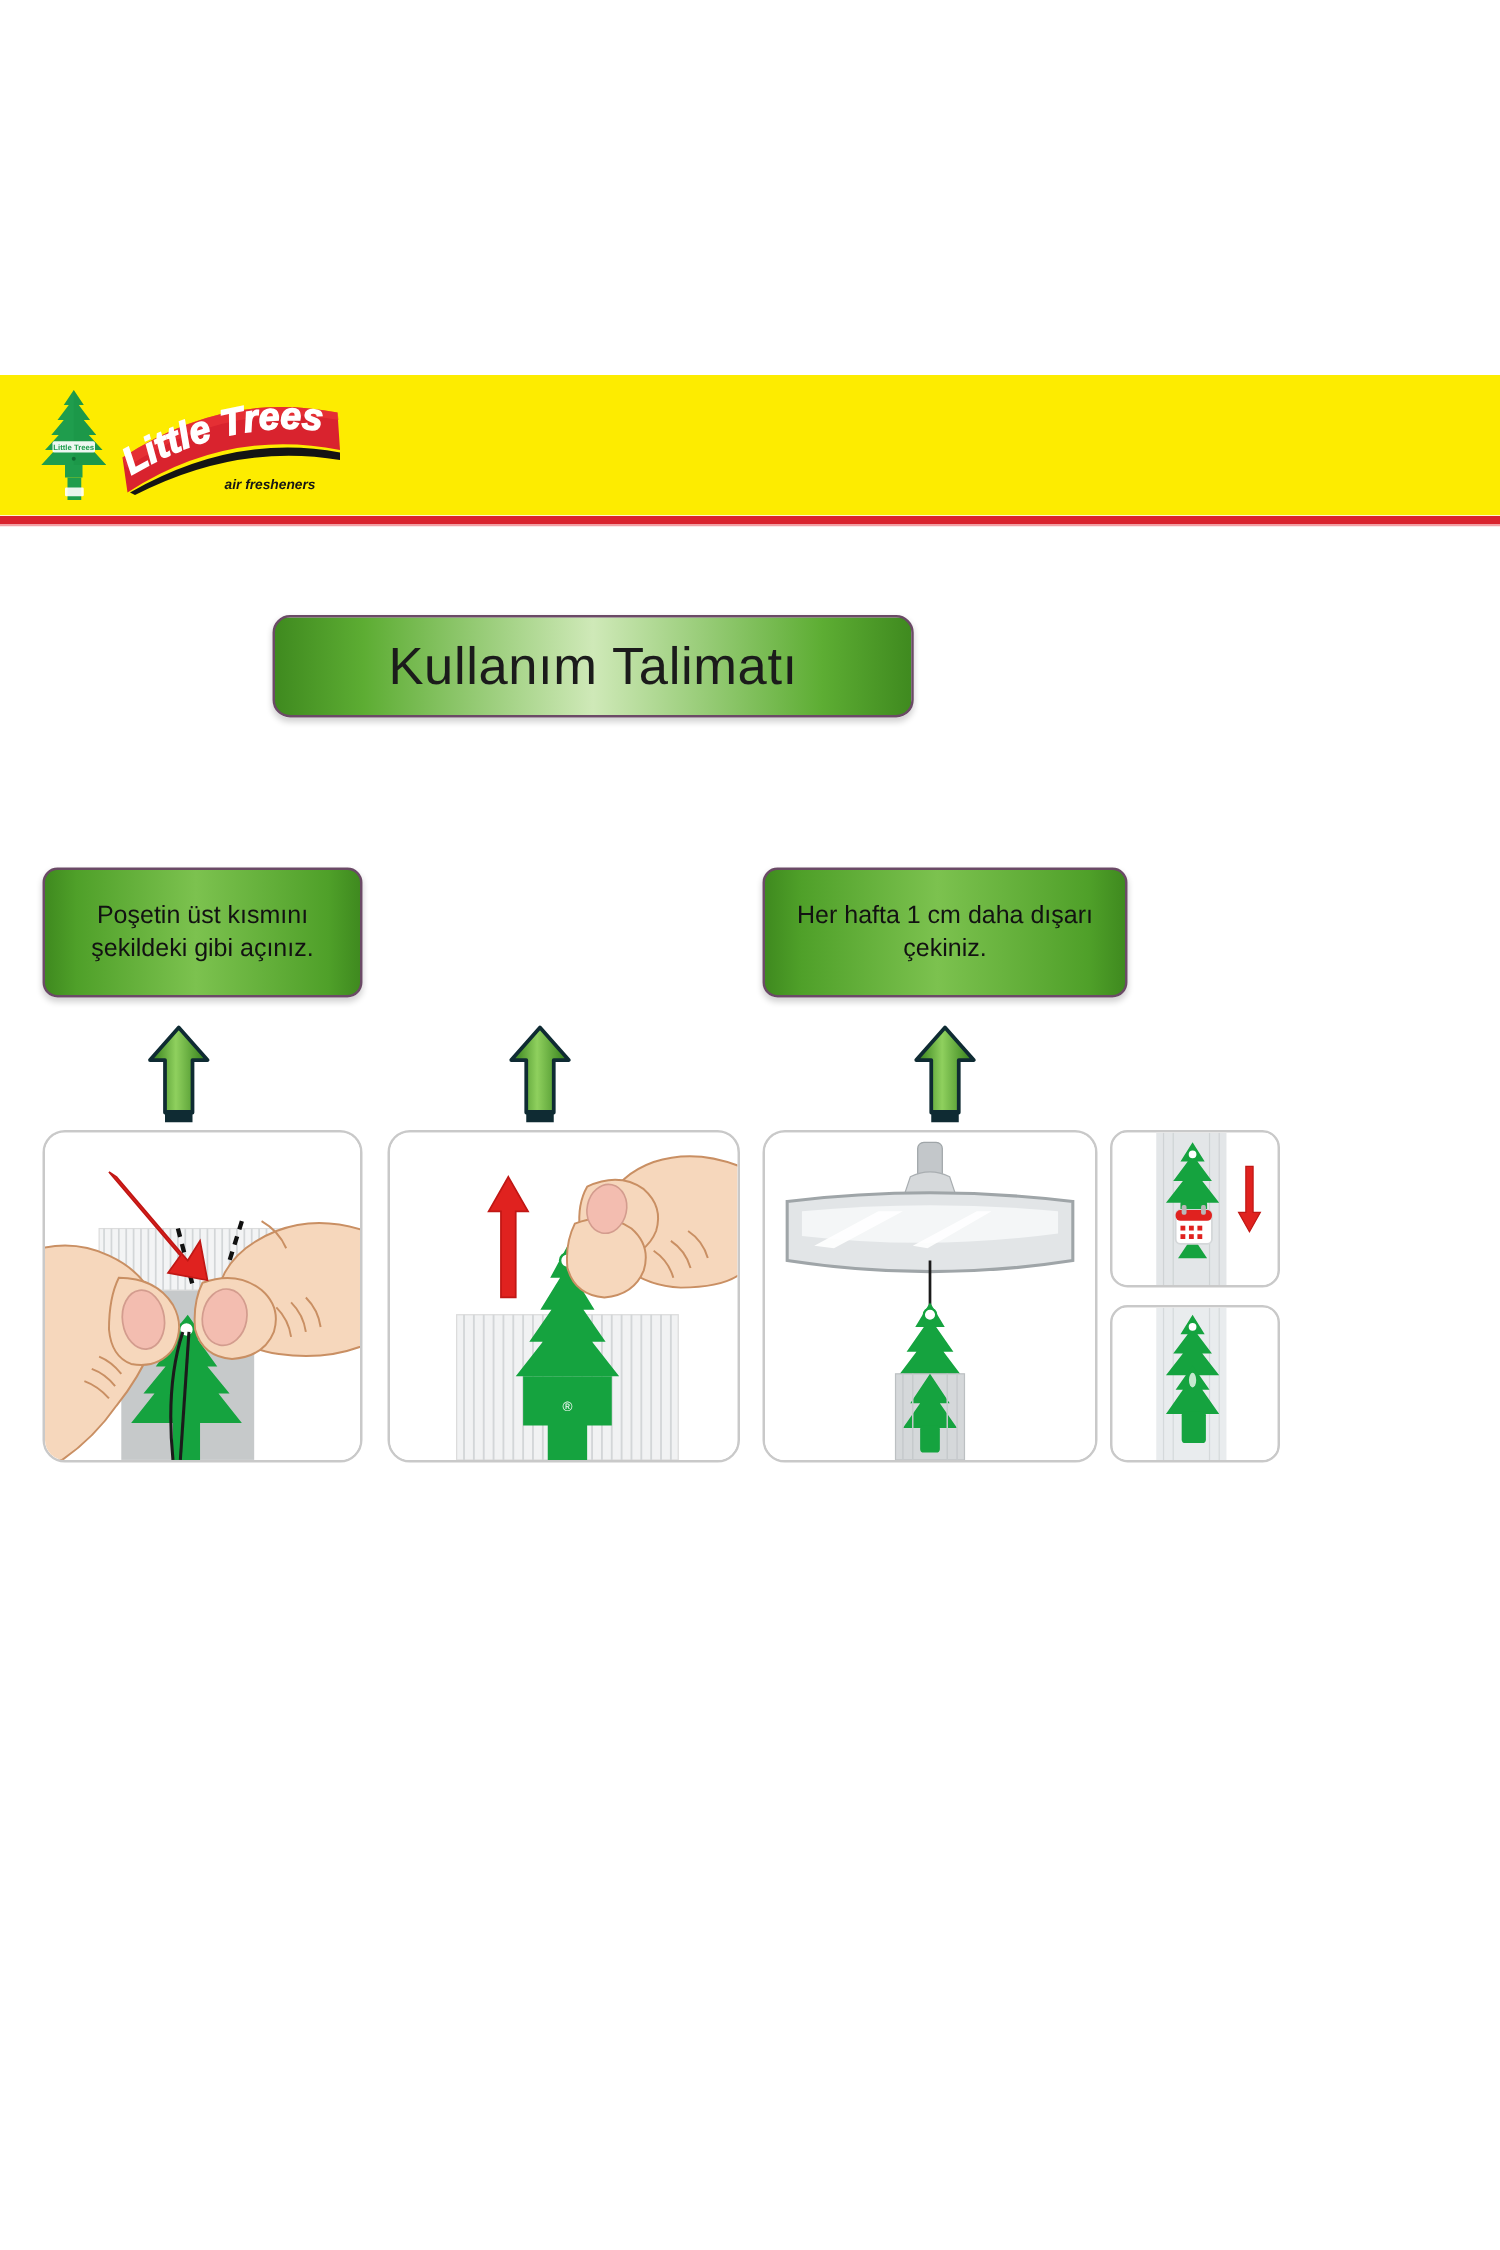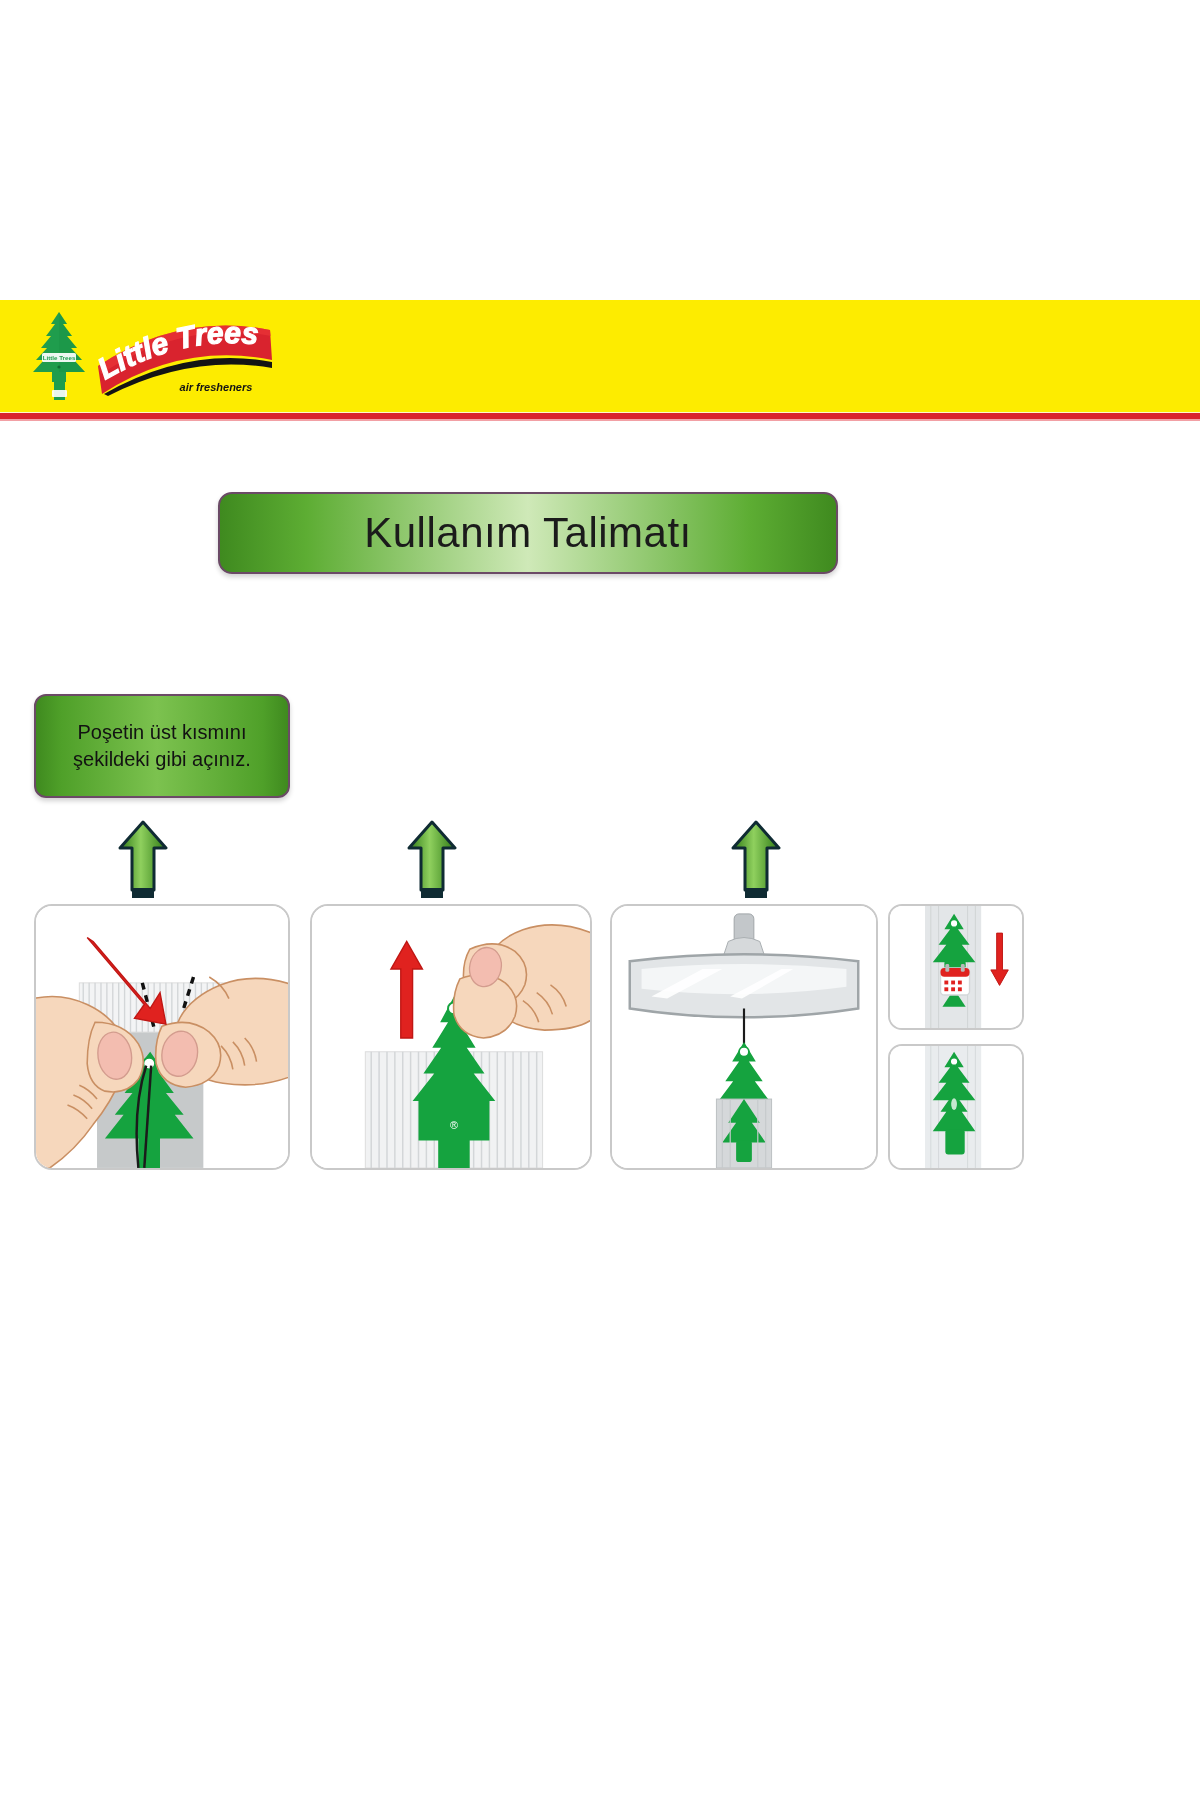--- a/index.html
+++ b/index.html
@@ -26,21 +26,21 @@
   .brand-logo-wrap {
     display: flex; align-items: center; gap: 6px;
     margin-left: 28px;
   }
   .tree-mark { width: 62px; height: 92px; display:block; }
   .wordmark { width: 176px; height: 80px; display:block; }
 
   
   .title-plate {
     position: absolute; left: 218px; top: 492px;
-    width: 620px; height: 82px;
+    width: 513px; height: 82px;
     border-radius: 14px;
     border: 2px solid #6b4a66;
     background: linear-gradient(to right,#3f8a1f 0%,#5dad33 14%,#cfe9b8 50%,#5dad33 86%,#3f8a1f 100%);
     box-shadow: 0 3px 5px rgba(0,0,0,.18);
     display: flex; align-items: center; justify-content: center;
   }
   .title-plate h1 {
     font-size: 42px; font-weight: 400; color: #1b1b1b;
     letter-spacing: .5px; line-height: 1;
   }
@@ -143,20 +143,23 @@
   </div>
   <div class="brand-rule"></div>
 
   <div class="title-plate">
     <h1>Kullanım Talimatı</h1>
   </div>
 
   <div class="steps">
     <div class="step-box" id="step-box-0">
       <span>Poşetin üst kısmını şekildeki gibi açınız.</span>
+    </div>
+    <div class="step-box" id="step-box-2">
+      <span>Her hafta 1 cm daha dışarı çekiniz.</span>
     </div>
   </div>
 
   <div class="arrows">
     <svg class="up-arrow" id="arrow-0" viewBox="0 0 52 78">
       <defs>
         <linearGradient id="agrad" x1="0" y1="0" x2="1" y2="0">
           <stop offset="0%" stop-color="#2f7a16"></stop>
           <stop offset="45%" stop-color="#8fd05e"></stop>
           <stop offset="100%" stop-color="#2f7a16"></stop>

